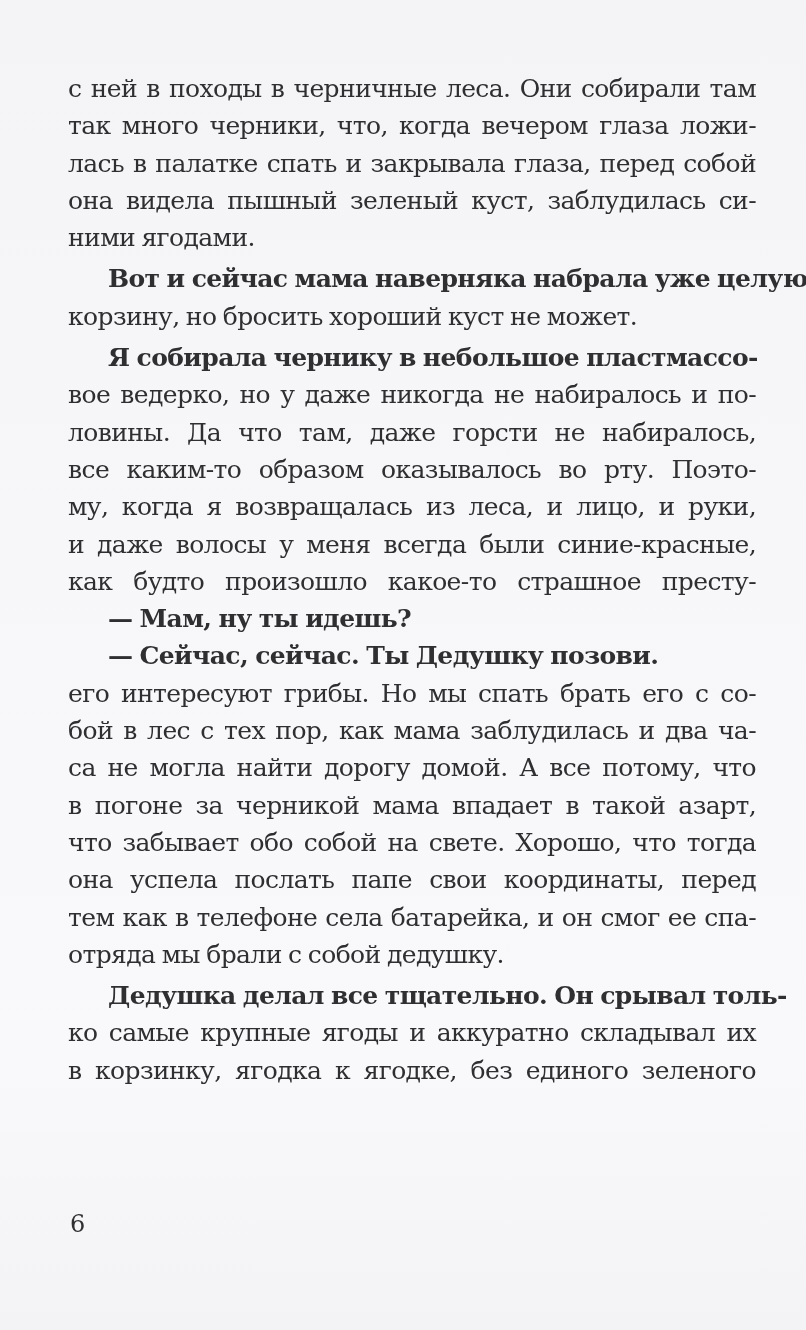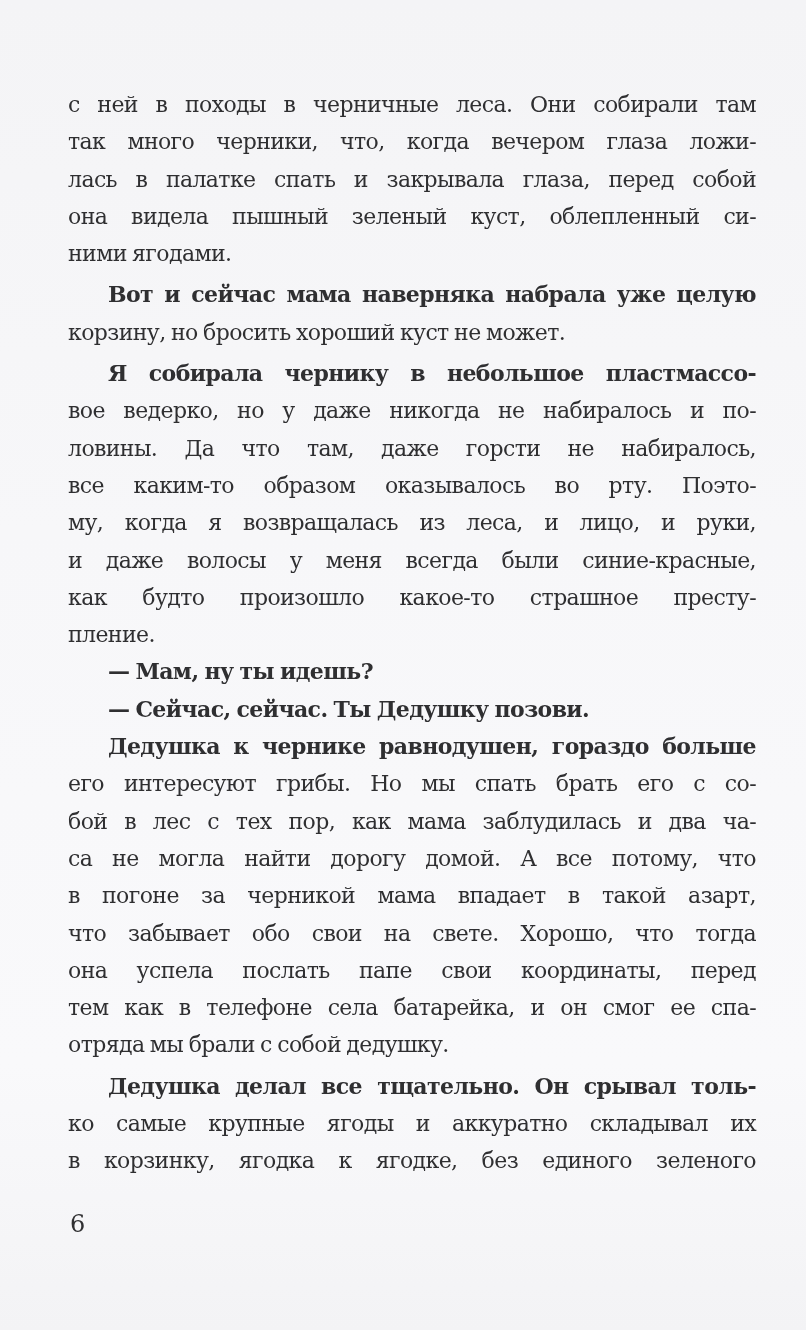--- a/index.html
+++ b/index.html
@@ -20,25 +20,24 @@
       width: 806px;
       height: 1330px;
       background: linear-gradient(180deg, #f4f4f6 0%, #f7f7f9 40%, #f9f9fb 80%, #f3f3f5 100%);
     }
     .text-block {
       position: absolute;
       left: 68px;
       top: 70px;
       width: 688px;
       font-family: "DejaVu Serif", "Liberation Serif", serif;
-      font-size: 22px;
+      font-size: 25px;
       color: #2f2f31;
       letter-spacing: -0.6px;
       word-spacing: -1px;
-      margin-top: 16px;
     }
     .line {
       height: 37.3px;
       line-height: 37.3px;
       white-space: nowrap;
       display: block;
     }
     .line.justify {
       text-align: justify;
       text-align-last: justify;
@@ -62,55 +61,53 @@
 </head>
 <body>
 
 <div class="page">
   <div class="text-block">
 
     <div>
       <span class="line justify">с ней в походы в черничные леса. Они собирали там</span>
       <span class="line justify">так много черники, что, когда вечером глаза ложи-</span>
       <span class="line justify">лась в палатке спать и закрывала глаза, перед собой</span>
-      <span class="line justify">она видела пышный зеленый куст, облепленный си-</span>
+      <span class="line justify">она видела пышный зеленый куст, заблудилась си-</span>
       <span class="line gap-after">ними ягодами.</span>
     </div>
 
     <div>
       <span class="line justify indent">Вот и сейчас мама наверняка набрала уже целую</span>
       <span class="line gap-after">корзину, но бросить хороший куст не может.</span>
     </div>
 
     <div>
       <span class="line justify indent">Я собирала чернику в небольшое пластмассо-</span>
       <span class="line justify">вое ведерко, но у даже никогда не набиралось и по-</span>
       <span class="line justify">ловины. Да что там, даже горсти не набиралось,</span>
       <span class="line justify">все каким-то образом оказывалось во рту. Поэто-</span>
       <span class="line justify">му, когда я возвращалась из леса, и лицо, и руки,</span>
       <span class="line justify">и даже волосы у меня всегда были синие-красные,</span>
       <span class="line justify">как будто произошло какое-то страшное престу-</span>
-      <span class="line">пление.</span>
     </div>
 
     <div>
       <span class="line indent">— Мам, ну ты идешь?</span>
     </div>
 
     <div>
       <span class="line indent">— Сейчас, сейчас. Ты Дедушку позови.</span>
     </div>
 
     <div>
-      <span class="line justify indent">Дедушка к чернике равнодушен, гораздо больше</span>
       <span class="line justify">его интересуют грибы. Но мы спать брать его с со-</span>
       <span class="line justify">бой в лес с тех пор, как мама заблудилась и два ча-</span>
       <span class="line justify">са не могла найти дорогу домой. А все потому, что</span>
       <span class="line justify">в погоне за черникой мама впадает в такой азарт,</span>
-      <span class="line justify">что забывает обо свои на свете. Хорошо, что тогда</span>
+      <span class="line justify">что забывает обо собой на свете. Хорошо, что тогда</span>
       <span class="line justify">она успела послать папе свои координаты, перед</span>
       <span class="line justify">тем как в телефоне села батарейка, и он смог ее спа-</span>
       <span class="line gap-after">отряда мы брали с собой дедушку.</span>
     </div>
 
     <div>
       <span class="line justify indent">Дедушка делал все тщательно. Он срывал толь-</span>
       <span class="line justify">ко самые крупные ягоды и аккуратно складывал их</span>
       <span class="line justify">в корзинку, ягодка к ягодке, без единого зеленого</span>
     </div>

